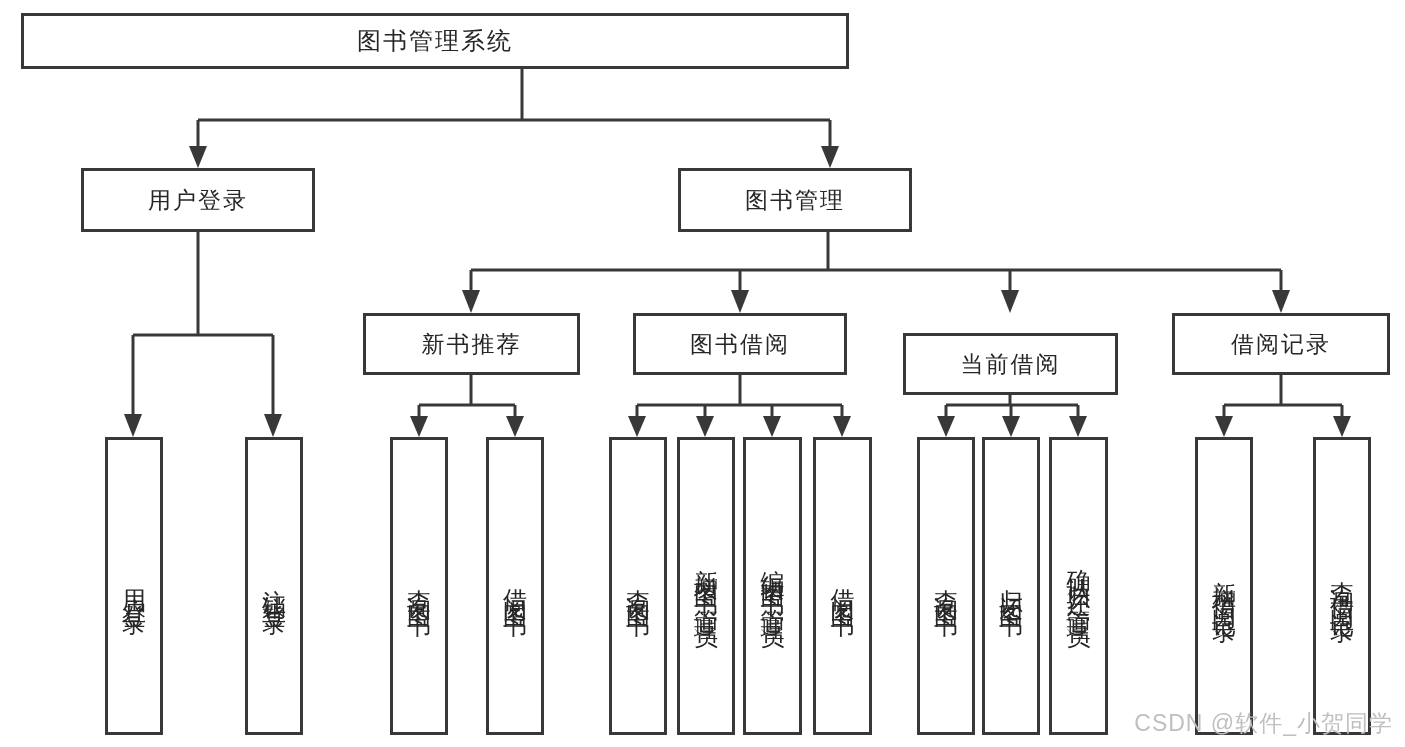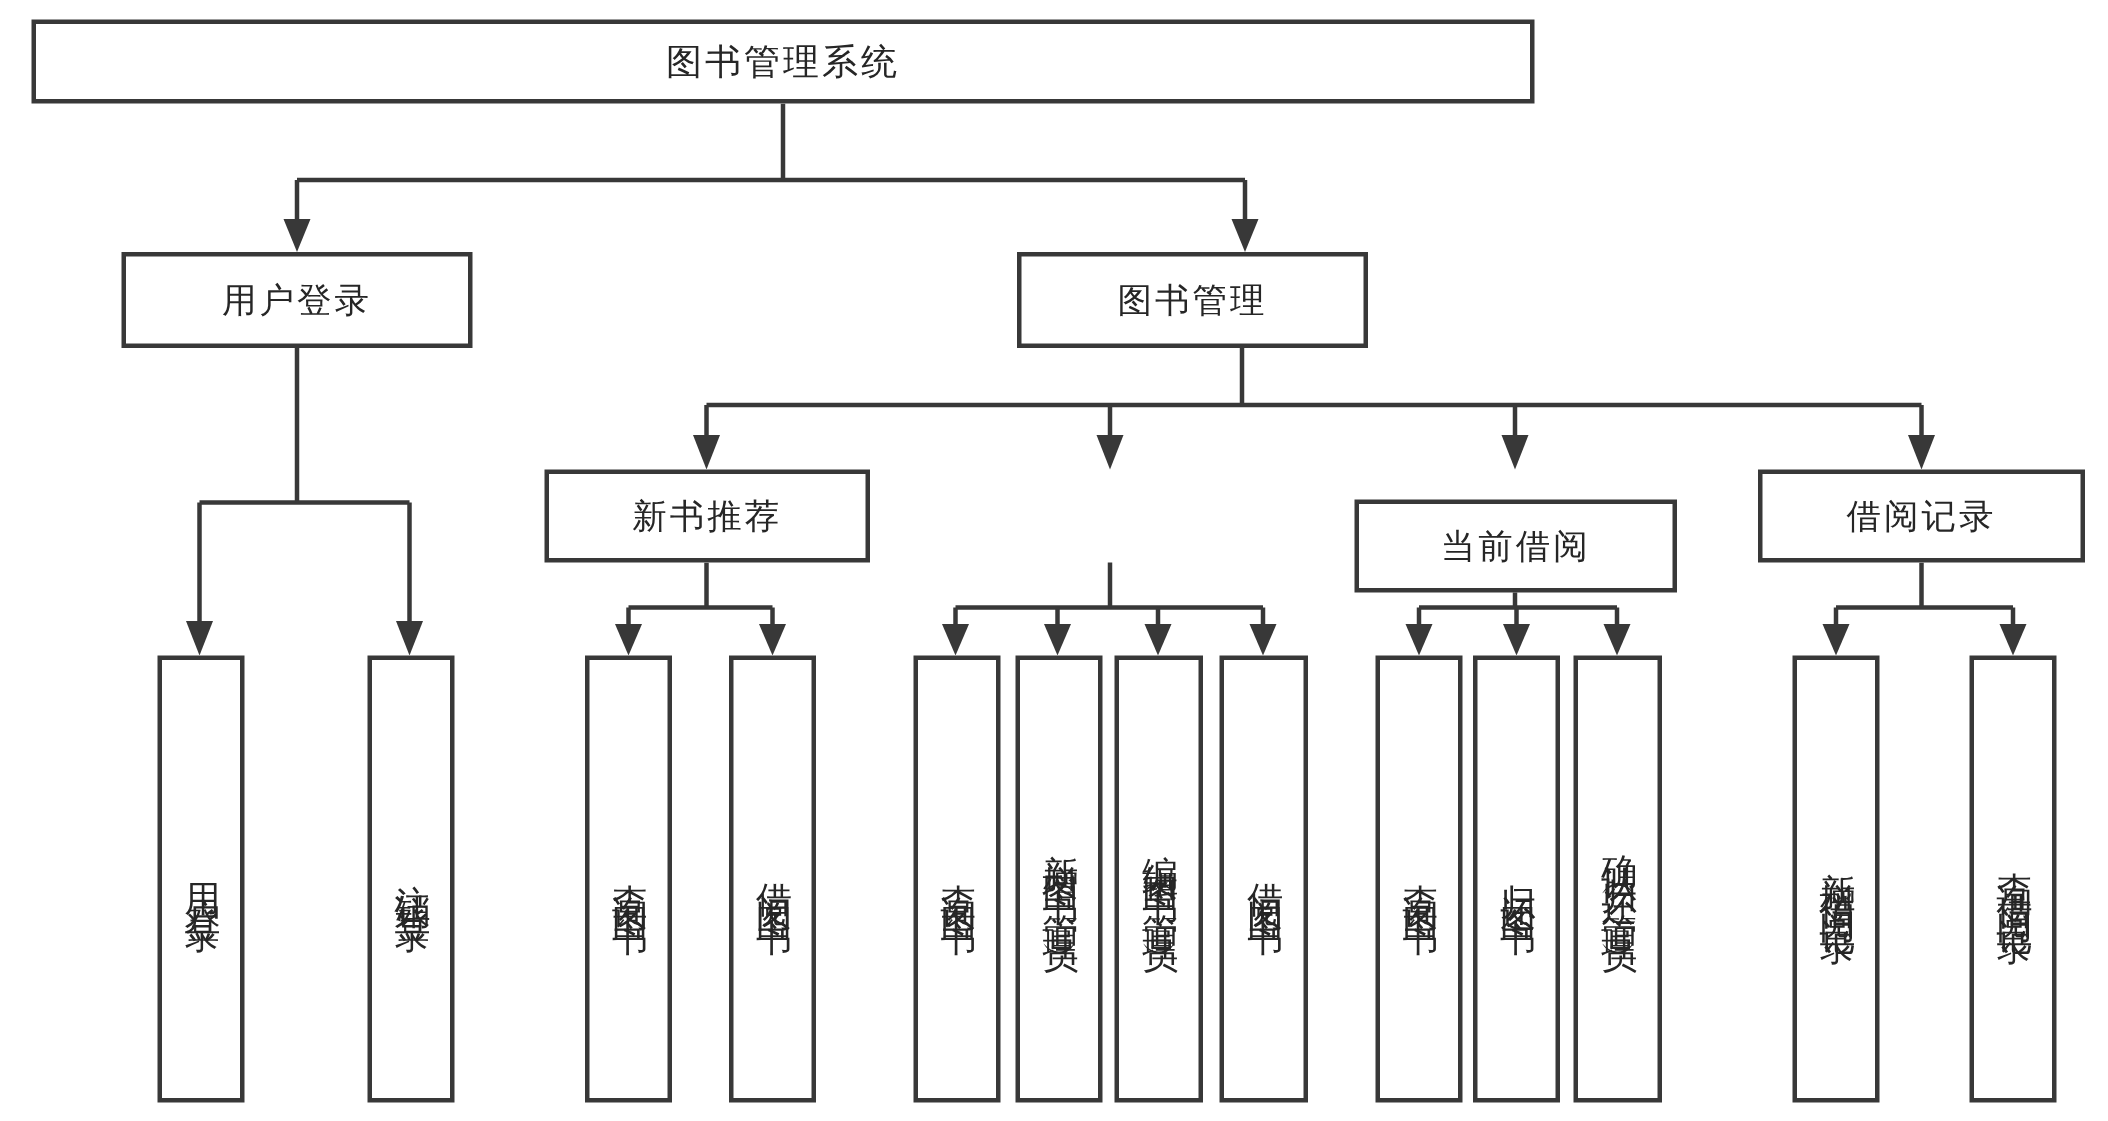--- a/index.html
+++ b/index.html
@@ -99,33 +99,36 @@
 
       <polygon points="937,416 955,416 946,437"></polygon>
       <polygon points="1002,416 1020,416 1011,437"></polygon>
       <polygon points="1069,416 1087,416 1078,437"></polygon>
 
       <polygon points="1215,416 1233,416 1224,437"></polygon>
       <polygon points="1333,416 1351,416 1342,437"></polygon>
     </g>
   </svg>
 
-  <div class="node node-h node-root" style="left:21px;top:13px;width:1002px;height:56px;">
+  <div class="node node-h node-root" style="left:21px;top:13px;width:828px;height:56px;">
     <span>图书管理系统</span>
   </div>
 
   <div class="node node-h" style="left:81px;top:168px;width:234px;height:64px;">
     <span>用户登录</span>
   </div>
   <div class="node node-h" style="left:678px;top:168px;width:234px;height:64px;">
     <span>图书管理</span>
   </div>
 
   <div class="node node-h" style="left:363px;top:313px;width:217px;height:62px;">
     <span>新书推荐</span>
+  </div>
+  <div class="node node-h" style="left:633px;top:313px;width:214px;height:62px;">
+    <span>图书借阅</span>
   </div>
   <div class="node node-h" style="left:903px;top:313px;width:215px;height:62px;margin-top:20px;">
     <span>当前借阅</span>
   </div>
   <div class="node node-h" style="left:1172px;top:313px;width:218px;height:62px;">
     <span>借阅记录</span>
   </div>
 
   <div class="node node-v" style="left:105px;top:437px;width:58px;height:298px;">
     <span>用户登录</span>
@@ -160,14 +163,15 @@
   <div class="node node-v" style="left:1049px;top:437px;width:59px;height:298px;">
     <span>确认归还（管理员）</span>
   </div>
   <div class="node node-v" style="left:1195px;top:437px;width:58px;height:298px;">
     <span>新增借阅记录</span>
   </div>
   <div class="node node-v" style="left:1313px;top:437px;width:58px;height:298px;">
     <span>查询借阅记录</span>
   </div>
 
+  <div class="watermark">CSDN @软件_小贺同学</div>
 
 </div>
 
 </body></html>

